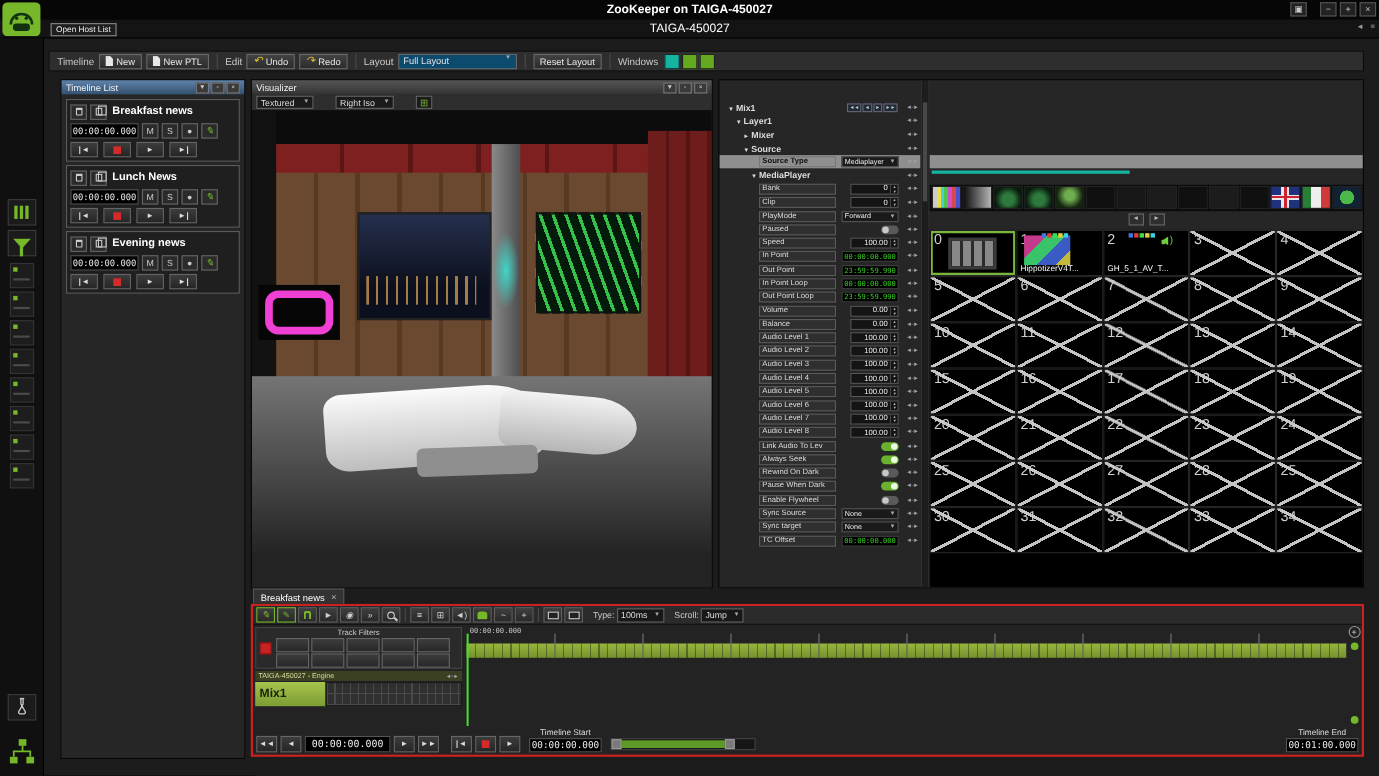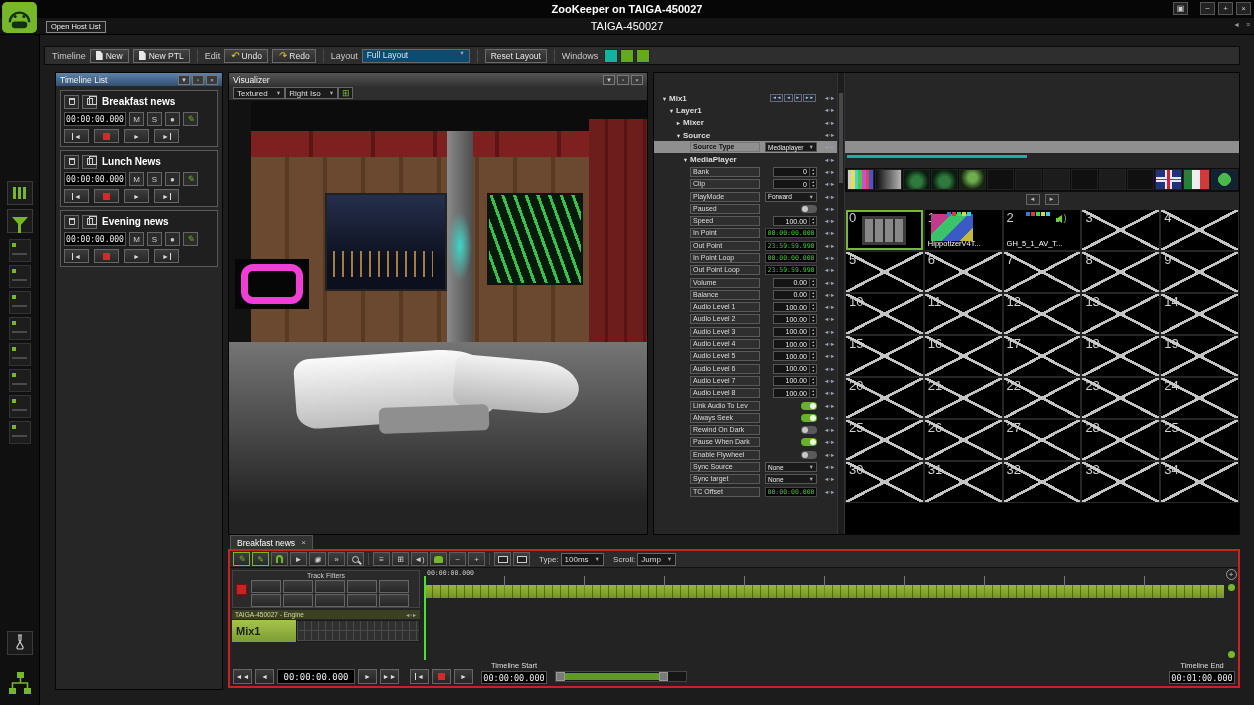--- a/index.html
+++ b/index.html
@@ -59,21 +59,21 @@
 .tle .r2{display:flex;gap:3px;margin-top:3px;height:14px}
 .tcf{background:#000;border:1px solid #555;color:#eee;font-family:"DejaVu Sans Mono",monospace;font-size:8px;display:inline-flex;align-items:center;justify-content:center;padding:0 2px}
 .tle .r2 .tcf{width:62px}
 .pe{color:#76b82a;font-size:9px}
 .tle .r3{display:flex;gap:5px;margin-top:3px}
 .trb{width:25px;height:14px;border:1px solid #666;background:linear-gradient(#3c3c3c,#262626);display:inline-flex;align-items:center;justify-content:center;font-size:7px;color:#ddd;gap:1px}
 .bar{width:1px;height:7px;background:#ddd;display:inline-block}
 .redsq{width:7px;height:7px;background:#d42a2a;display:inline-block}
 
 #vispanel{left:228px;top:72px;width:420px;height:463px}
-.vtb{height:15px;background:#2e2e2e;display:flex;align-items:center;gap:0;padding:0 4px;flex:none;border-bottom:1px solid #111}
+.vtb{height:15px;background:#2e2e2e;display:flex;align-items:center;gap:20px;padding:0 4px;flex:none;border-bottom:1px solid #111}
 .vdrop{height:12px;border:1px solid #666;background:#1b1b1b;font-size:8px;display:inline-flex;align-items:center;gap:8px;padding:0 3px;color:#ddd}
 .vgrid{width:15px;height:12px;border:1px solid #666;background:#1b1b1b;color:#76b82a;font-size:9px;line-height:11px;text-align:center}
 #viewport{flex:1;position:relative;background:#181818;overflow:hidden}
 .sc{position:absolute}
 .sc-ceil{left:0;top:0;right:0;height:30px;background:#0c0c0c}
 .sc-wall{left:22px;top:30px;right:58px;height:212px;background:repeating-linear-gradient(90deg,#6b4930 0 34px,#583a22 34px 38px)}
 .sc-redtop{left:22px;top:30px;right:58px;height:26px;background:repeating-linear-gradient(90deg,#7e2020 0 58px,#5c1515 58px 62px)}
 .sc-lwall{left:0;top:0;width:22px;height:310px;background:#121212}
 .sc-rwall{right:0;top:18px;width:58px;height:258px;background:repeating-linear-gradient(90deg,#6e1d1d 0 16px,#581414 16px 19px)}
 .sc-city{left:96px;top:92px;width:122px;height:98px;background:linear-gradient(#26304e,#0c101e 70%),#0c101e;box-shadow:inset 0 0 0 2px #222}

